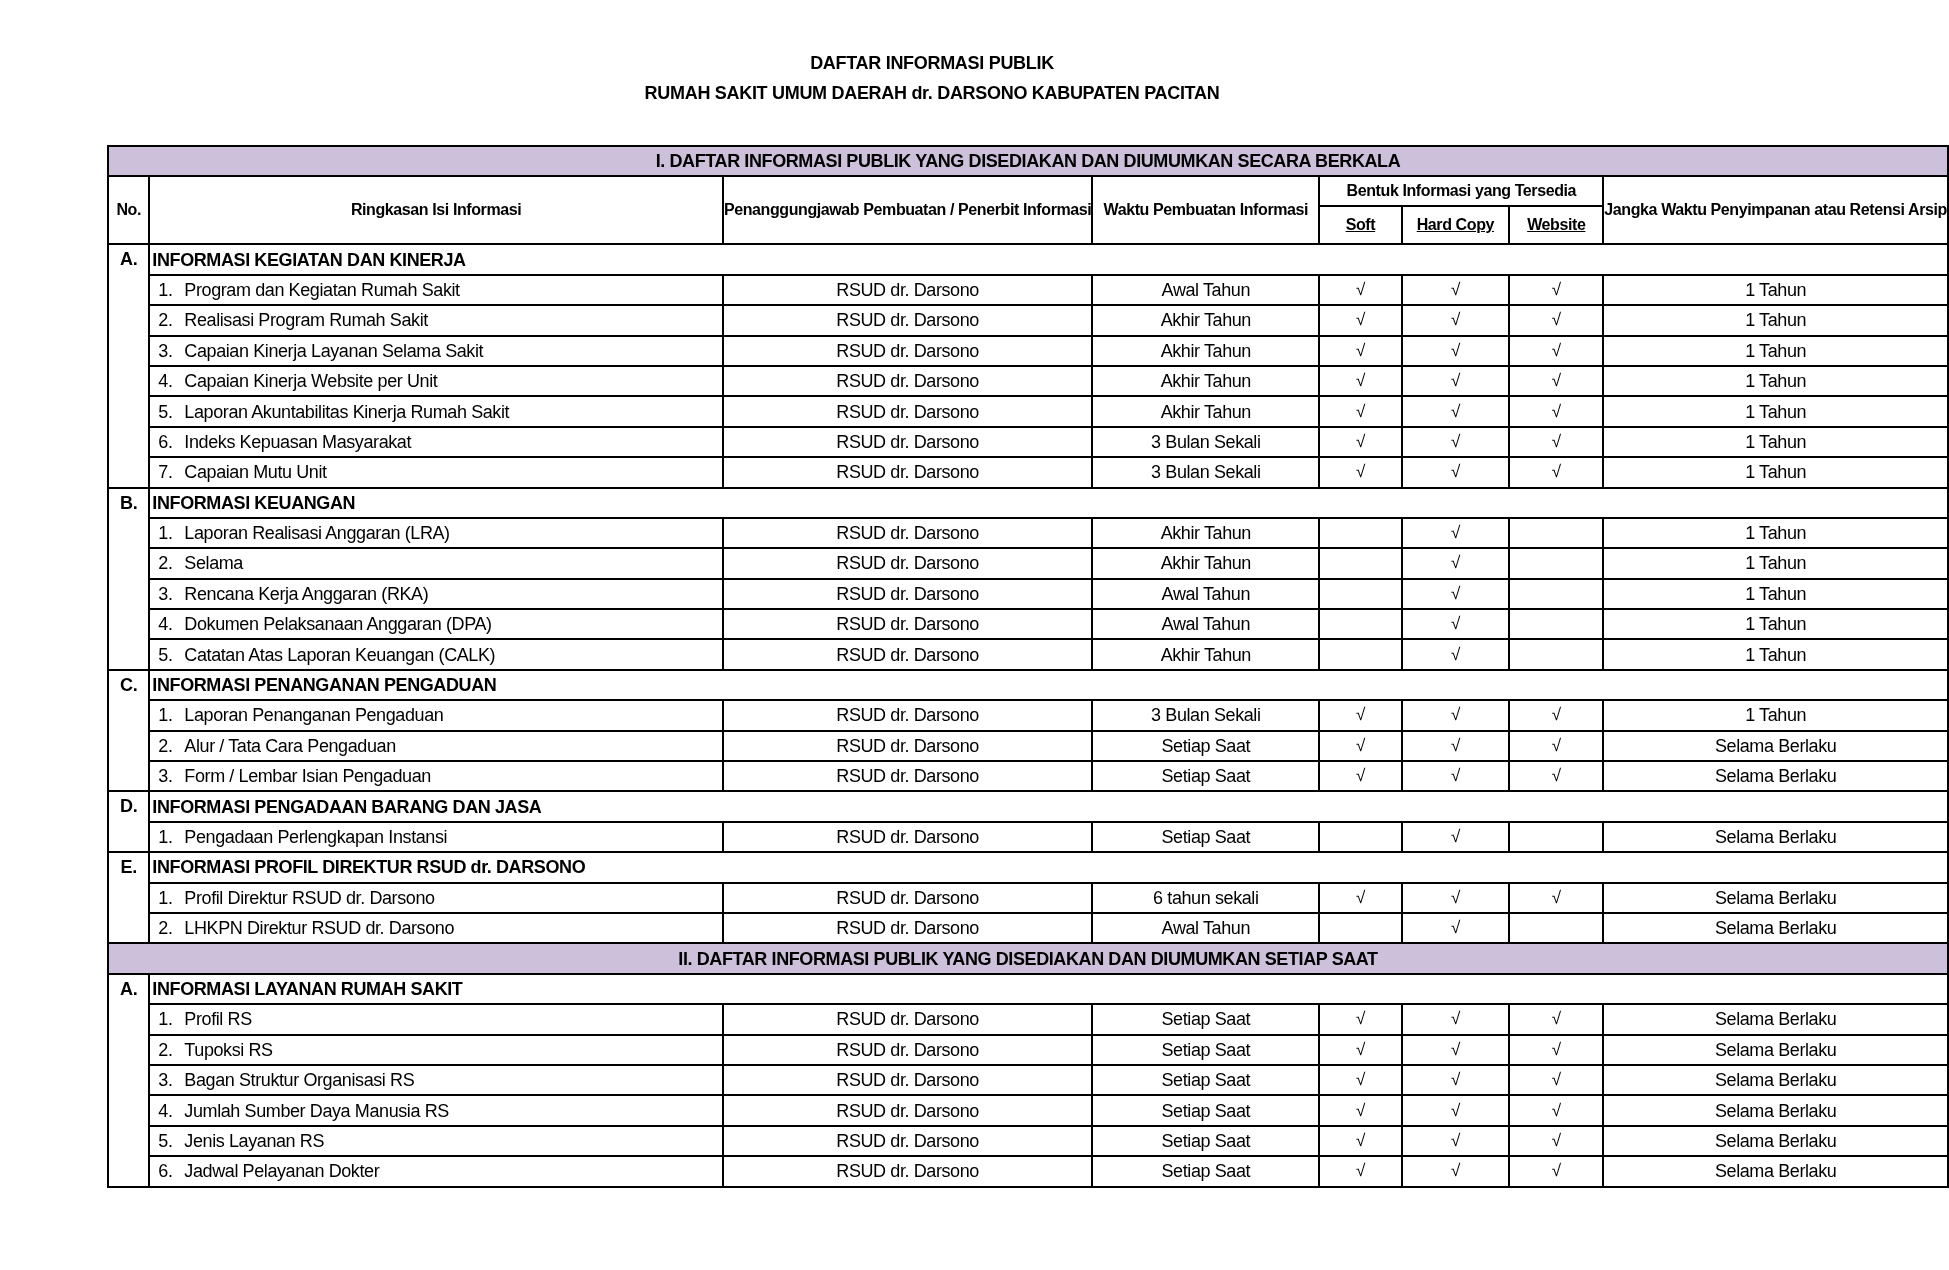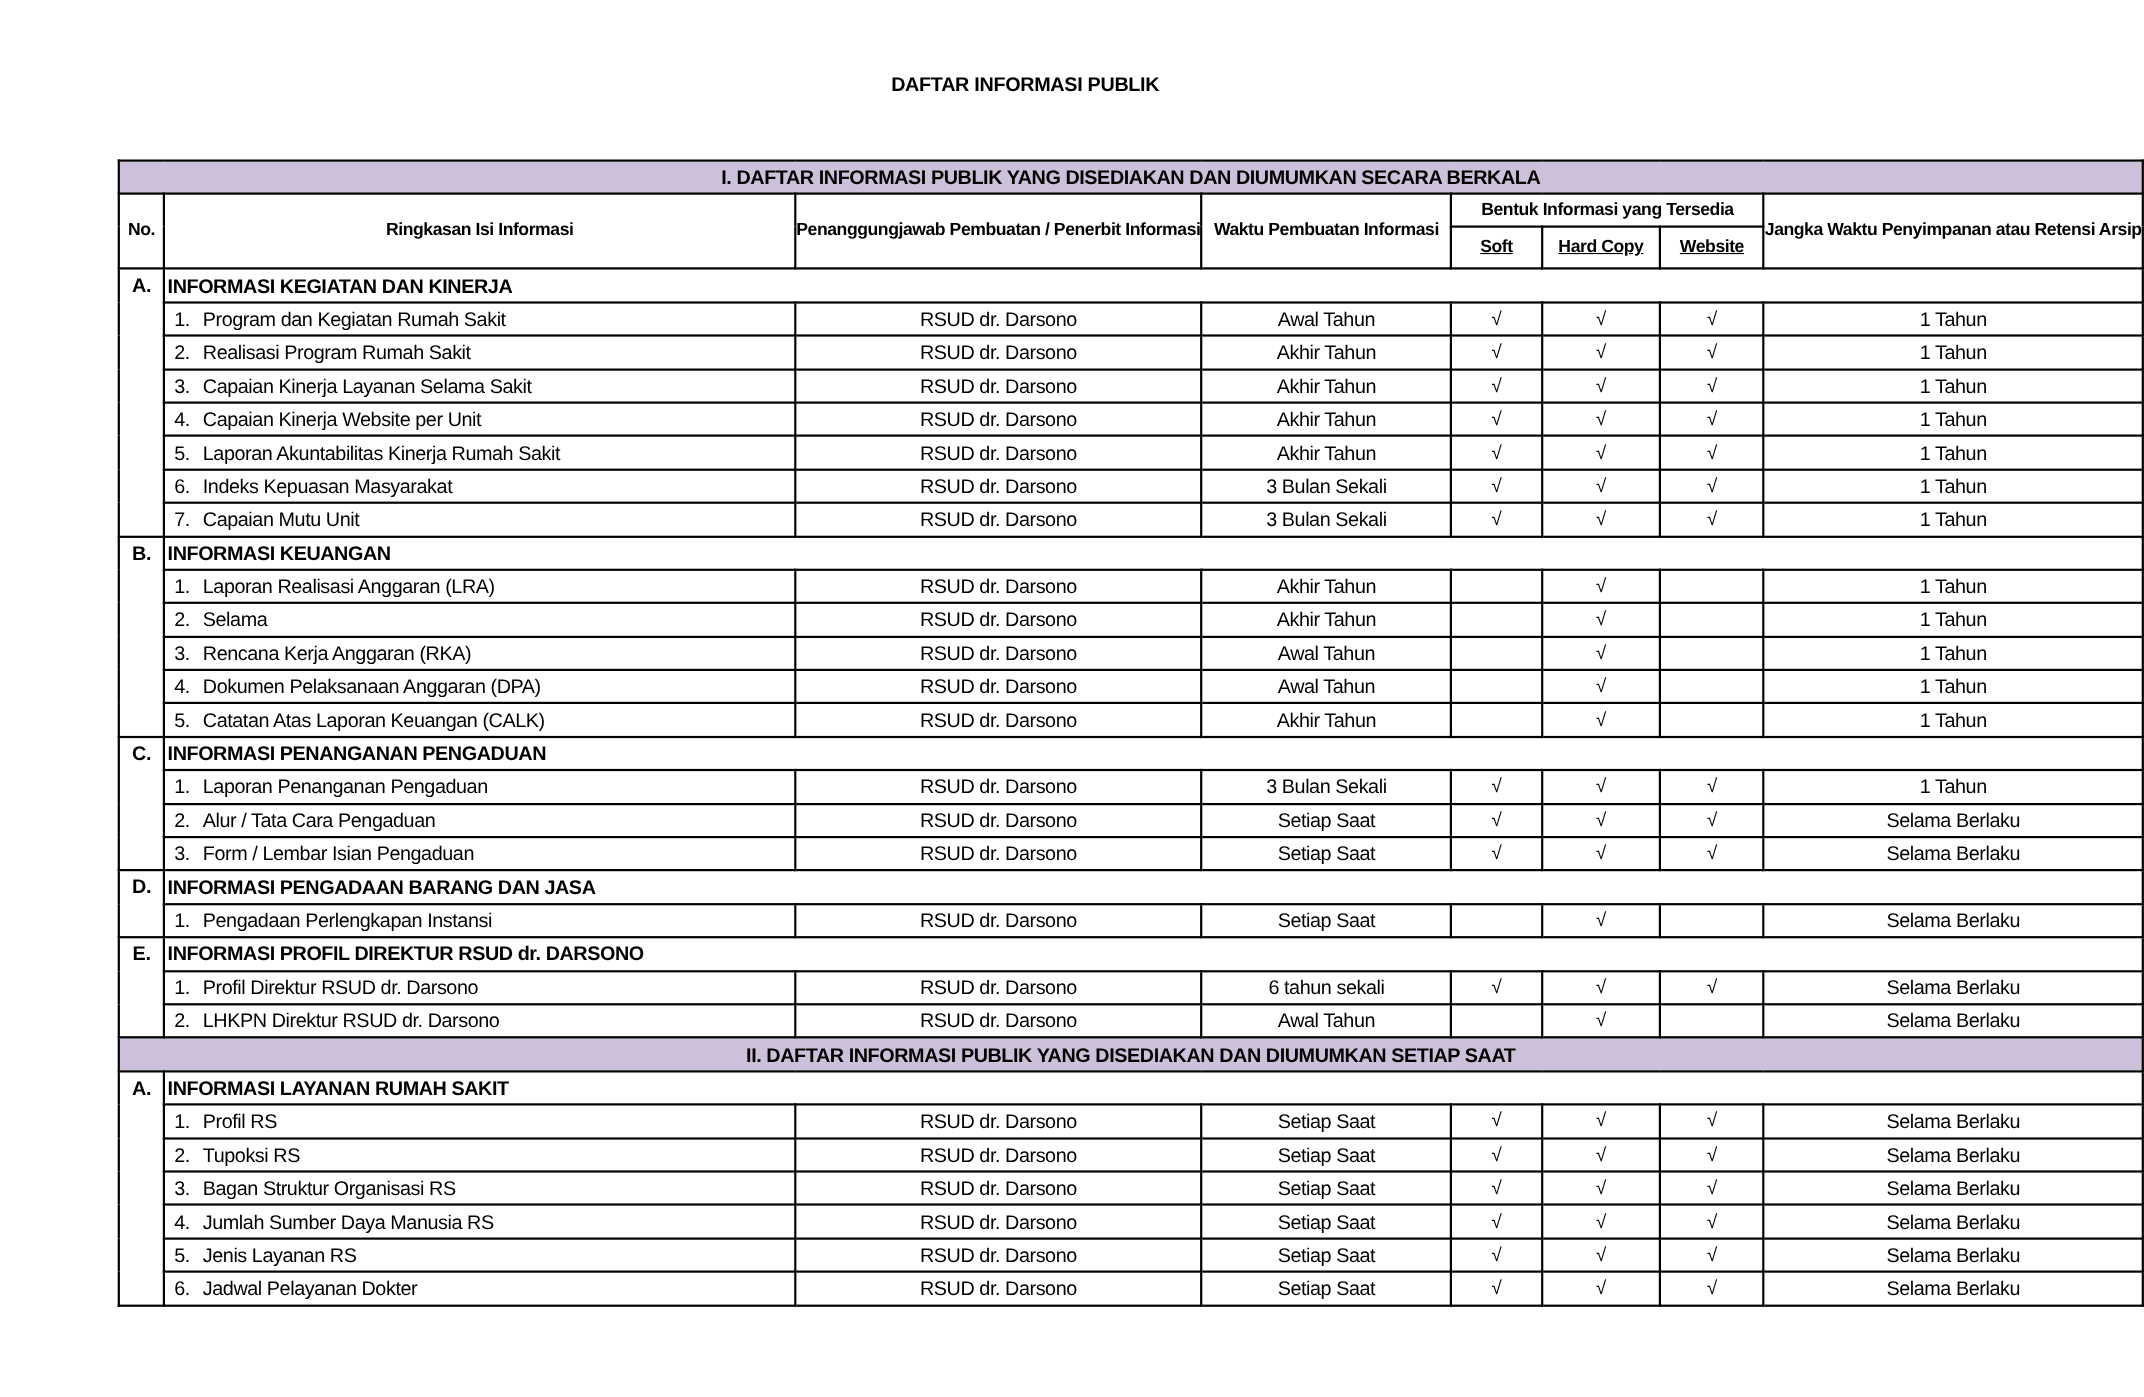--- a/index.html
+++ b/index.html
@@ -1,38 +1,39 @@
 <!DOCTYPE html>
 <html><head>
 <meta charset="utf-8">
 <style>
   html, body { margin: 0; padding: 0; background: #ffffff; }
   body { width: 1949px; height: 1270px; position: relative; overflow: hidden;
          font-family: "Liberation Sans Narrow", "Liberation Sans", sans-serif; color: #000; }
-  .title-block { position: absolute; left: 0; top: 62px; width: 1864px; text-align: center; }
+  .title-block { position: absolute; left: 0; top: 48px; width: 1864px; text-align: center; }
   .title-line { font-family: "Liberation Sans", sans-serif; font-weight: bold; font-size: 18px; line-height: 30px; letter-spacing: -0.3px; }
   table.main { position: absolute; left: 107px; top: 145px; border-collapse: collapse; table-layout: fixed;
                font-family: "Liberation Sans", sans-serif; font-size: 18px; letter-spacing: -0.4px; }
   table.main td, table.main th { border: 2px solid #000; padding: 0; height: 28.4px; line-height: 28px; white-space: nowrap; overflow: hidden; }
   .sec-header td { background: #ccc0da; font-weight: bold; text-align: center; padding-left: 3px; height: 27px; }
   .col-header th { font-weight: bold; font-size: 16px; line-height: 20px; text-align: center; vertical-align: middle; white-space: normal; margin-left: 38px; }
   .col-header th.sub { height: 36px; text-decoration: underline; }
   .col-header th.top { height: 26px; }
   .letter { font-weight: bold; text-align: center; vertical-align: top; }
   .group-title { font-weight: bold; text-align: left; padding-left: 2px !important; border-right: 2px solid #000; }
   .item { text-align: left; padding-left: 8px !important; }
   .item .num { display: inline-block; width: 26px; }
   .c { text-align: center; }
   .check { font-size: 17px; }
 </style>
 </head>
 <body>
 
 <div class="title-block">
   <div class="title-line">DAFTAR INFORMASI PUBLIK</div>
+  <div class="title-line">RUMAH SAKIT UMUM DAERAH dr. DARSONO KABUPATEN PACITAN</div>
 </div>
 
 <table class="main">
   <colgroup>
     <col style="width:45px">
     <col style="width:626px">
     <col style="width:255px">
     <col style="width:232px">
     <col style="width:88px">
     <col style="width:111px">

